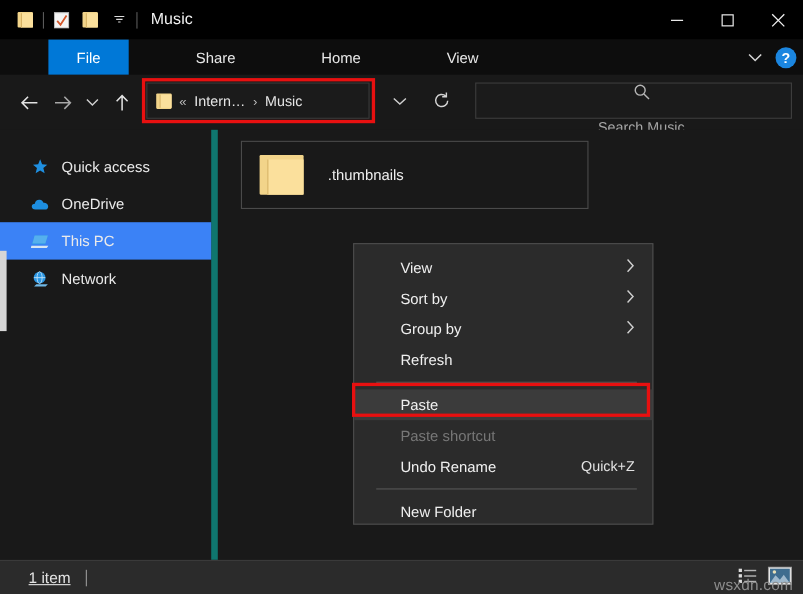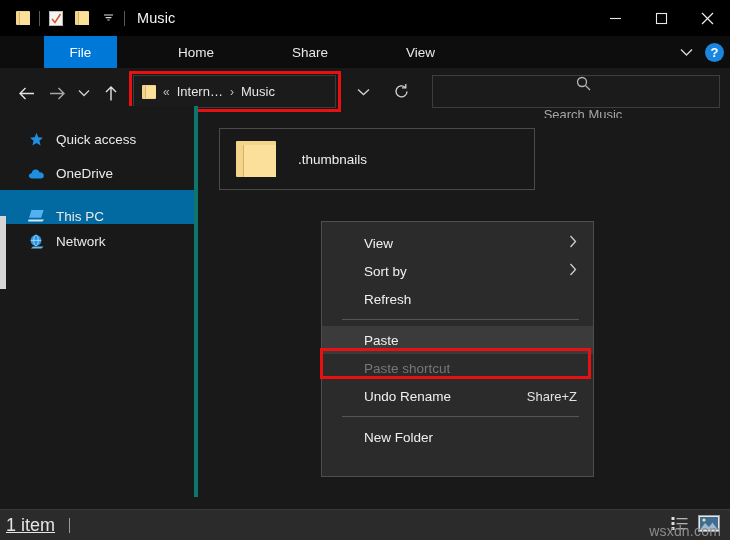--- a/index.html
+++ b/index.html
@@ -126,32 +126,32 @@
   
   #addr-highlight {
     position: absolute; left: 129px; top: 71px;
     width: 212px; height: 41px;
     border: 3px solid #e81010;
     pointer-events: none;
   }
 
   
   #sidebar {
-    position: absolute; left: 0; top: 106px;
+    position: absolute; left: 0; top: 118px;
     width: 198px; height: 391px;
     background: #191919;
-    border-right: 4px solid #0f766e;
+    border-right: 6px solid #0f766e;
     padding-top: 16px;
   }
   .nav-item {
     height: 34px; display: flex; align-items: center;
     padding-left: 28px; gap: 11px;
     color: #eaeaea; font-size: 13.5px;
   }
-  .nav-item.selected { background: #0369a1; align-items: flex-end; }
+  .nav-item.selected { background: #3b82f6; }
   .nav-ico { width: 17px; height: 17px; flex: 0 0 17px;
     display: flex; align-items: center; justify-content: center; }
 
   #sb-track {
     position: absolute; left: 0px; top: 110px;
     width: 6px; height: 73px; background: #d6d6d6;
   }
 
   #content {
     position: absolute; left: 199px; top: 118px;
@@ -204,21 +204,21 @@
   }
 
   
   #statusbar {
     position: absolute; left: 0; top: 509px;
     width: 730px; height: 31px;
     background: #2b2b2b;
     border-top: 1px solid #3a3a3a;
     display: flex; align-items: center;
   }
-  #statusbar .stxt { color: #e4e4e4; font-size: 18px; margin-left: 6px; text-decoration: underline; }
+  #statusbar .stxt { color: #e4e4e4; font-size: 14px; margin-left: 26px; text-decoration: underline; }
   #statusbar .divider {
     width: 1px; height: 15px; background: #9a9a9a; margin-left: 14px;
   }
   .view-btns {
     position: absolute; right: 10px; top: 0; height: 31px;
     display: flex; align-items: center; gap: 10px;
   }
   .watermark {
     position: absolute; right: 9px; bottom: 1px;
     color: #8d8d8d; font-size: 14px;
@@ -278,24 +278,24 @@
         </svg>
       </div>
     </div>
   </div>
 
   <div id="ribbon">
     <div class="tab active">
       <span>File</span>
     </div>
     <div class="tab">
+      <span>Share</span>
+    </div>
+    <div class="tab">
       <span>Home</span>
-    </div>
-    <div class="tab">
-      <span>Share</span>
     </div>
     <div class="tab">
       <span>View</span>
     </div>
 
     <div class="ribbon-right">
       <div style="width:22px;display:flex;align-items:center;justify-content:center;">
         <svg width="13" height="9" viewBox="0 0 13 9">
           <path d="M1 1.5 L6.5 7 L12 1.5" stroke="#d5d5d5" stroke-width="1.4" fill="none"></path>
         </svg>
@@ -430,38 +430,46 @@
 
       <div class="mi">
         <span>Sort by</span>
         <span class="arrow">
           <svg width="8" height="13" viewBox="0 0 8 13">
               <path d="M1.5 1 L6.5 6.5 L1.5 12" stroke="#cfcfcf" stroke-width="1.3" fill="none"></path>
             </svg>
         </span>
       </div>
 
+      <div class="mi">
+        <span>Group by</span>
+        <span class="arrow">
+          <svg width="8" height="13" viewBox="0 0 8 13">
+              <path d="M1.5 1 L6.5 6.5 L1.5 12" stroke="#cfcfcf" stroke-width="1.3" fill="none"></path>
+            </svg>
+        </span>
+      </div>
 
       <div class="mi">
         <span>Refresh</span>
       </div>
 
       <div class="mi-sep"></div>
 
       <div class="mi hovered">
         <span>Paste</span>
       </div>
 
       <div class="mi disabled">
         <span>Paste shortcut</span>
       </div>
 
       <div class="mi">
         <span>Undo Rename</span>
-        <span class="accel">Share+Z</span>
+        <span class="accel">Quick+Z</span>
       </div>
 
       <div class="mi-sep"></div>
 
       <div class="mi">
         <span>New Folder</span>
       </div>
     </div>
   </div>
 

